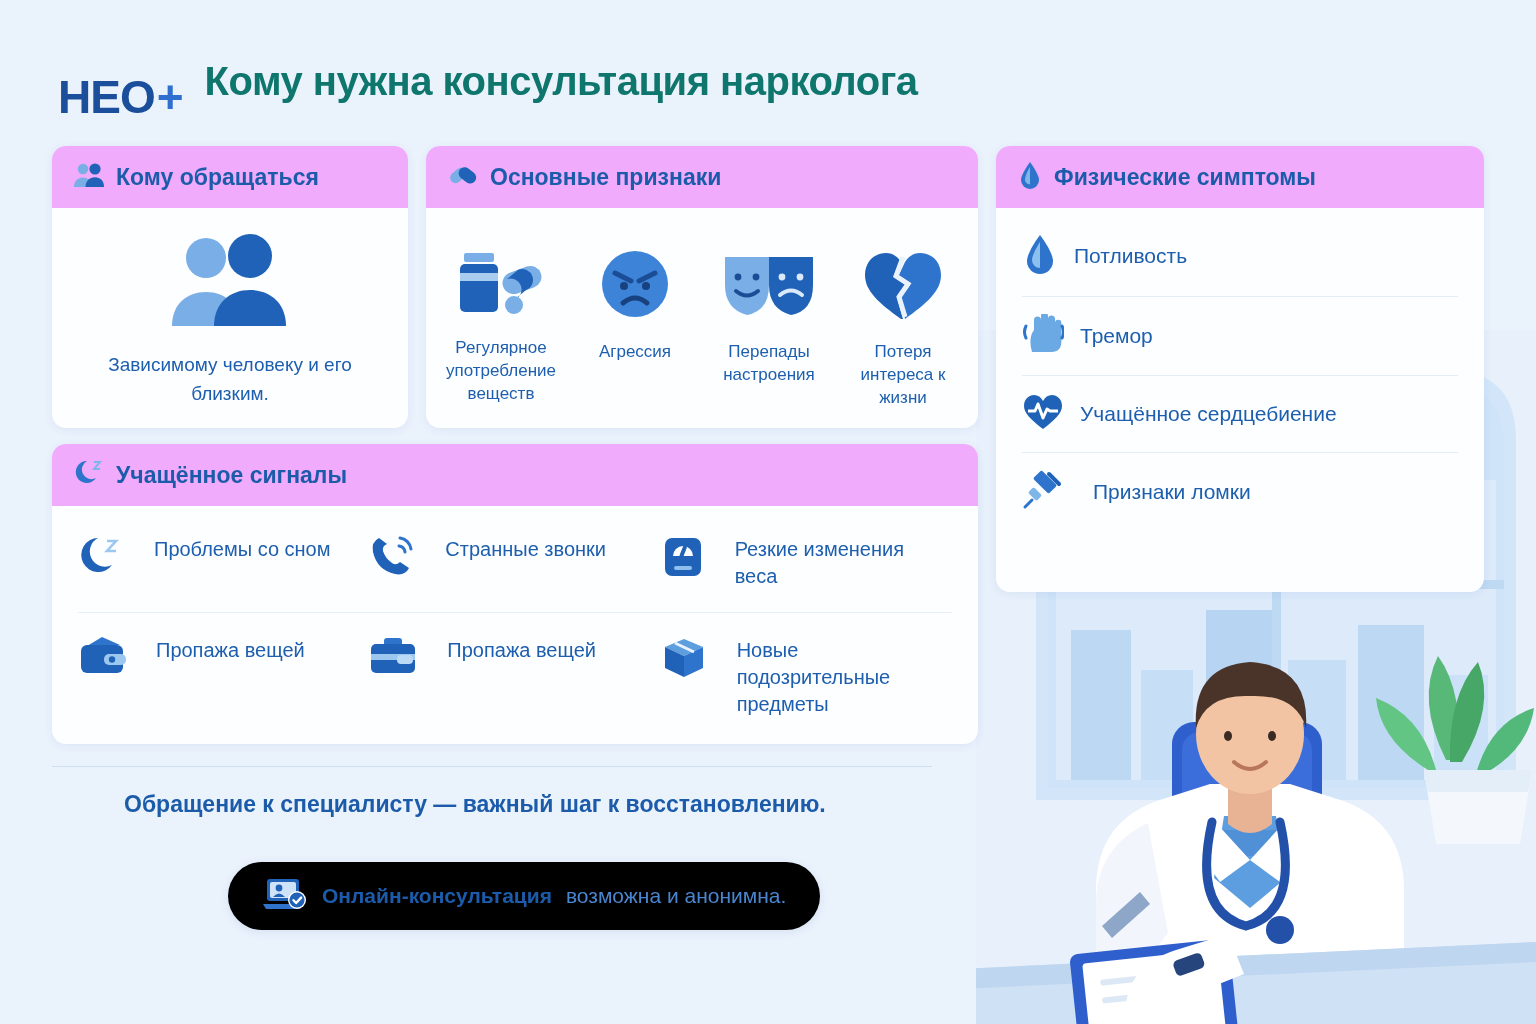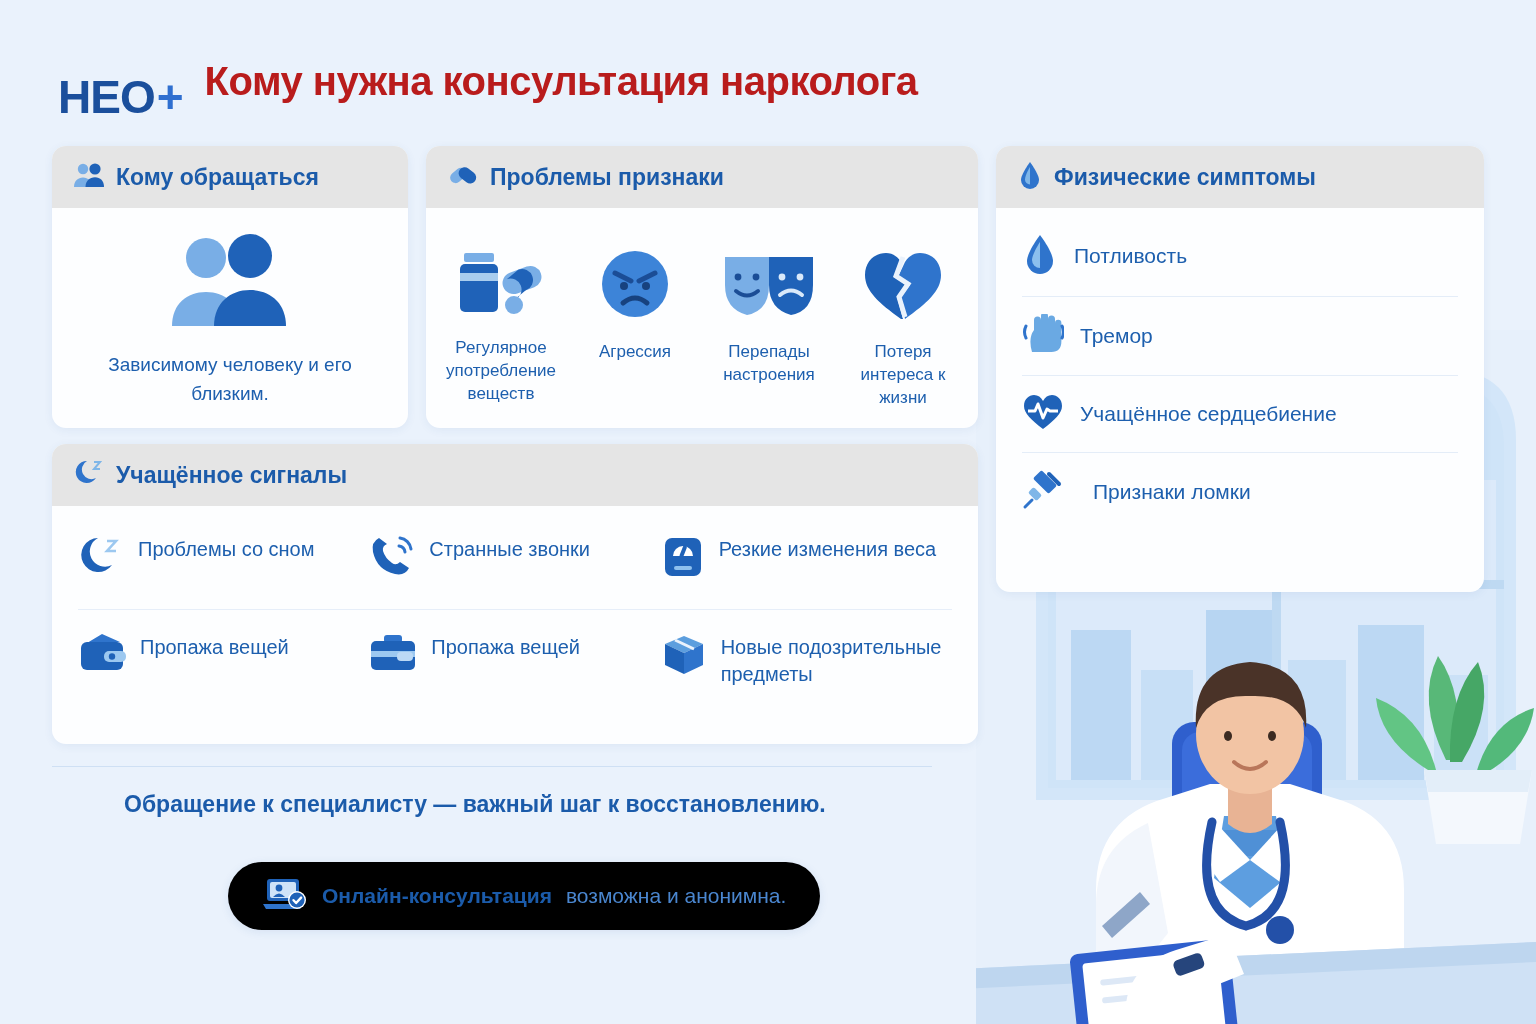--- a/index.html
+++ b/index.html
@@ -25,34 +25,34 @@
     display: flex; align-items: center; gap: 22px;
   }
   .logo {
     font-size: 46px; font-weight: bold; letter-spacing: -1px;
     color: #1b4f9c; display: flex; align-items: baseline;
     font-family: "Liberation Sans", sans-serif;
     margin-top: 32px;
   }
   .logo .plus { color: #2f6fd0; font-size: 46px; margin-left: 2px; }
   .page-title {
-    font-size: 40px; font-weight: bold; color: #b91c1c;
+    font-size: 40px; font-weight: bold; color: #0f766e;
     letter-spacing: -0.5px; white-space: nowrap;
   }
 
   
   .card {
     position: absolute;
     background: #fdfeff;
     border-radius: 14px;
     box-shadow: 0 2px 10px rgba(40,90,160,0.07);
     overflow: hidden;
   }
   .card-head {
-    background: #e5e5e5;
+    background: #f0abfc;
     height: 62px;
     display: flex; align-items: center; gap: 12px;
     padding: 0 22px;
   }
   .card-head .ttl {
     font-size: 23px; font-weight: bold; color: #1b5baa;
     white-space: nowrap;
   }
   .card-body { padding: 18px 22px; }
 
@@ -100,21 +100,21 @@
     grid-template-columns: 1fr 1fr 1fr;
     padding: 6px 26px 0 26px;
   }
   .alarm-cell {
     display: flex; align-items: flex-start; gap: 14px;
     padding: 22px 10px 22px 0;
     min-height: 98px;
   }
   .alarm-grid .alarm-cell:nth-child(-n+3) { border-bottom: 1px solid #e6eef9; }
   .alarm-cell .lbl {
-    font-size: 20px; color: #1d5fae; line-height: 1.35; padding-top: 2px;
+    font-size: 20px; color: #1d5fae; line-height: 1.35; padding-top: 2px; margin-left: 16px;
   }
 
   
   .footer-note {
     position: absolute; left: 52px; top: 766px; width: 880px;
     border-top: 1px solid #cfe0f4;
     padding-top: 24px;
   }
   .footer-note .txt {
     font-size: 23px; font-weight: bold; color: #1b5baa;
@@ -243,21 +243,21 @@
 </div>
 
 <div class="card" id="card-signs">
   <div class="card-head">
     <span class="ico">
       <svg width="30" height="28" viewBox="0 0 30 28">
         <rect x="1" y="9" width="18" height="11" rx="5.5" transform="rotate(-40 10 14)" fill="#79aee6"></rect>
         <rect x="10" y="8" width="19" height="12" rx="6" transform="rotate(38 19 14)" fill="#1f62b8"></rect>
       </svg>
     </span>
-    <span class="ttl">Проблемы признаки</span>
+    <span class="ttl">Основные признаки</span>
   </div>
   <div class="signs-row">
 
     <div class="sign">
       <span class="ico">
         <svg width="98" height="70" viewBox="0 0 98 70">
           <rect x="12" y="6" width="30" height="9" rx="2" fill="#79aee6"></rect>
           <rect x="8" y="17" width="38" height="48" rx="5" fill="#1f62b8"></rect>
           <rect x="8" y="26" width="38" height="8" fill="#a9cdee"></rect>
           <rect x="50" y="22" width="40" height="22" rx="11" transform="rotate(-20 70 33)" fill="#79aee6"></rect>

